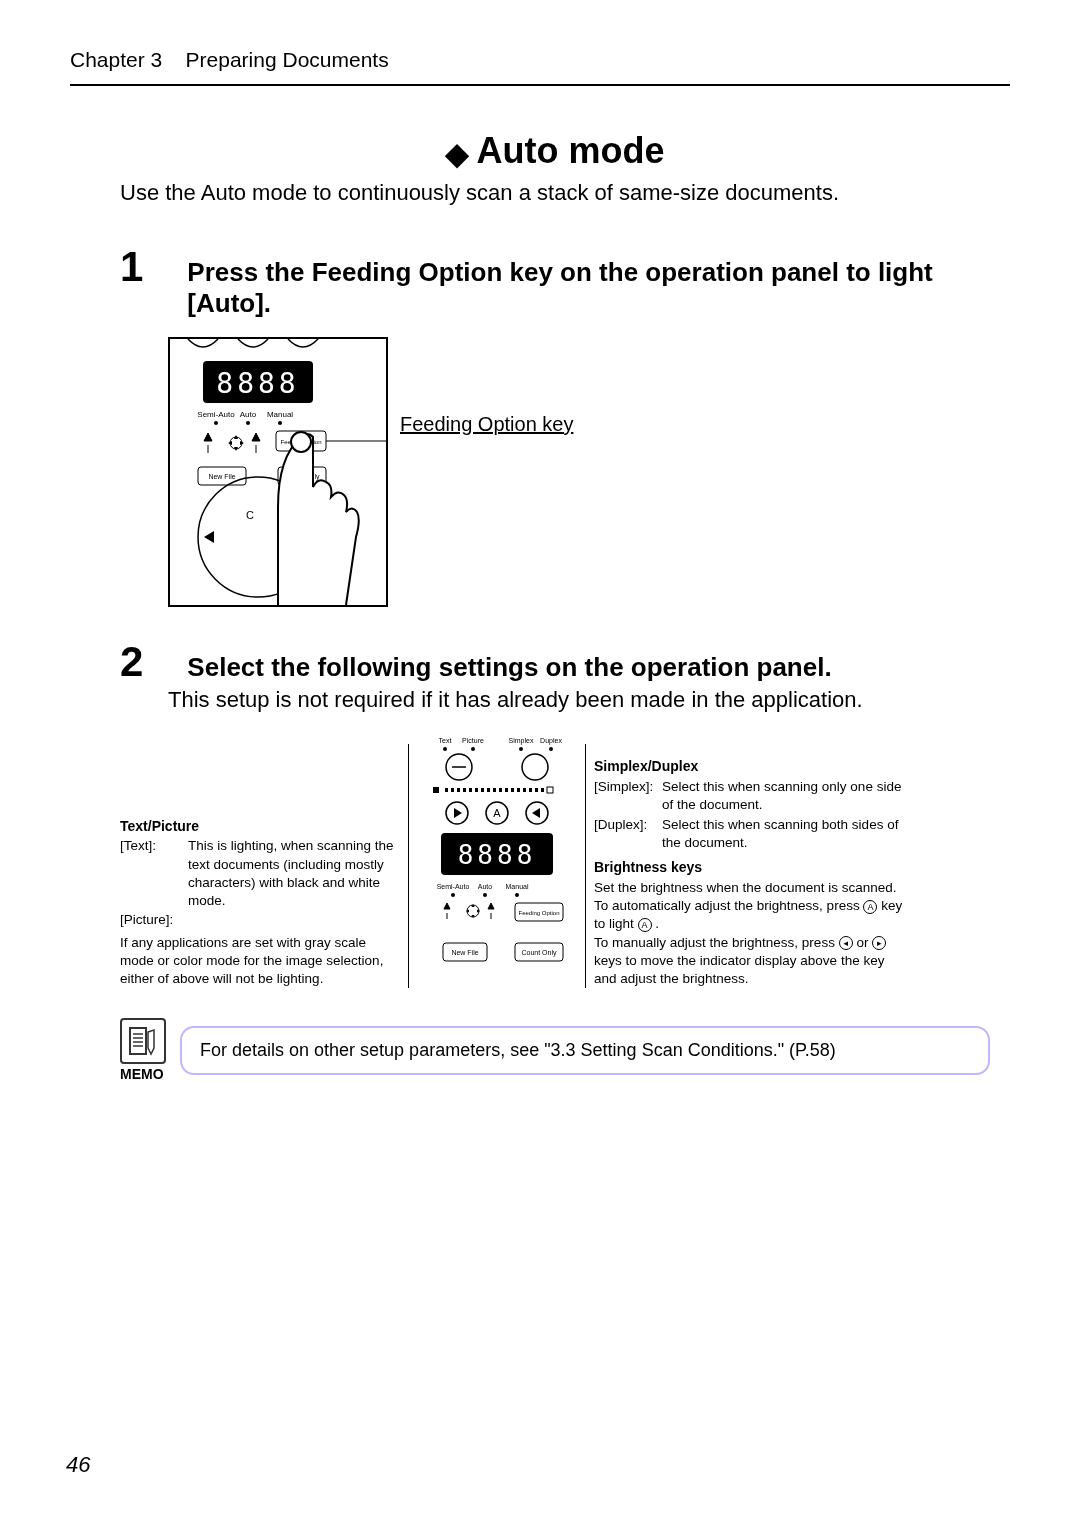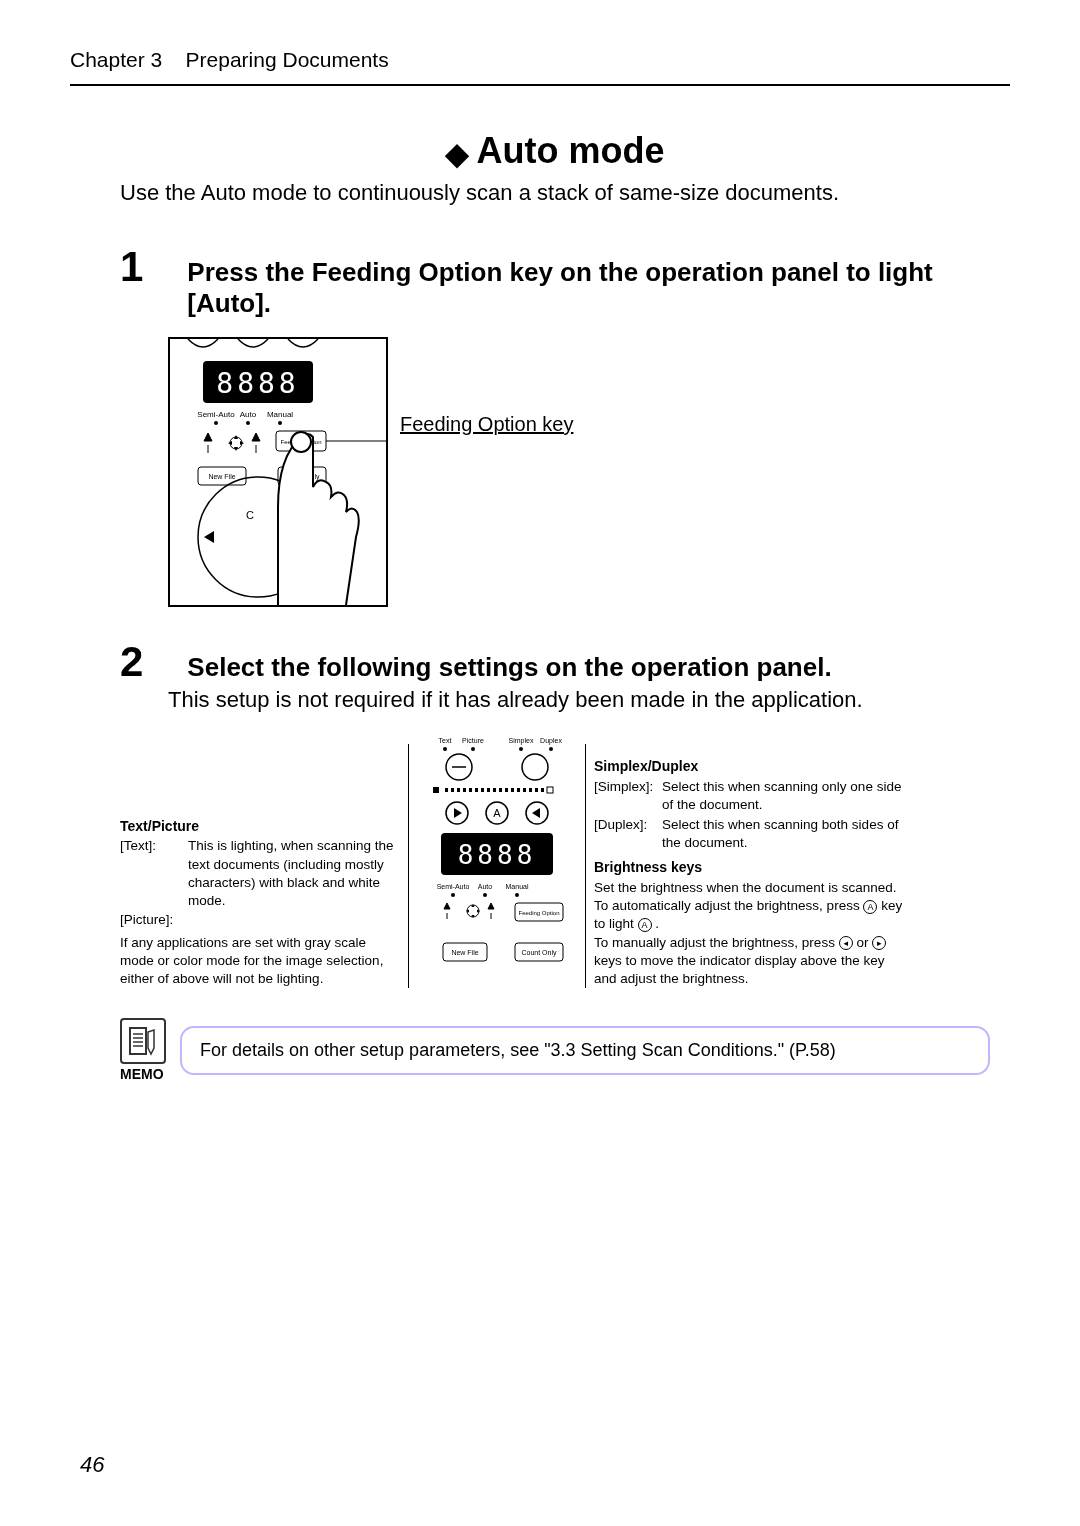--- a/index.html
+++ b/index.html
@@ -76,21 +76,21 @@
   .memo-text-box {
     flex: 1;
     border: 2px solid #c4b5fd;
     border-radius: 14px;
     padding: 12px 18px;
     font-size: 18px;
   }
   .page-num {
     position: absolute;
     bottom: 48px;
-    left: 80px;
+    left: 66px;
     font-style: italic;
     font-size: 22px;
   }
   .vline { border-left: 1px solid #000; height: 244px; margin-top: 4px; }
   .circle-key {
     display: inline-block; width: 14px; height: 14px;
     border: 1px solid #000; border-radius: 50%;
     font-size: 9px; text-align: center; line-height: 12px;
     vertical-align: middle;
   }

